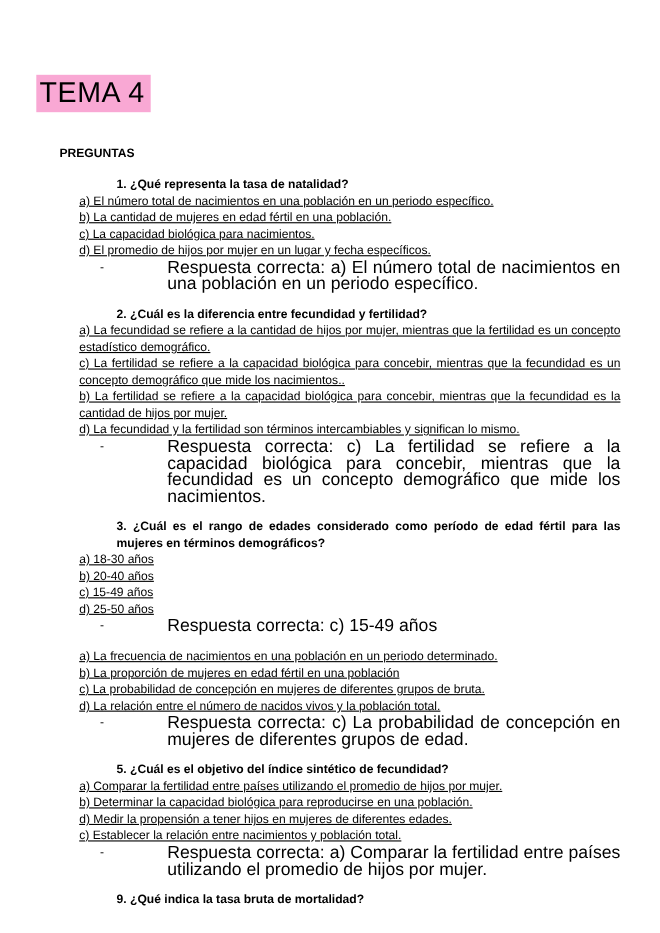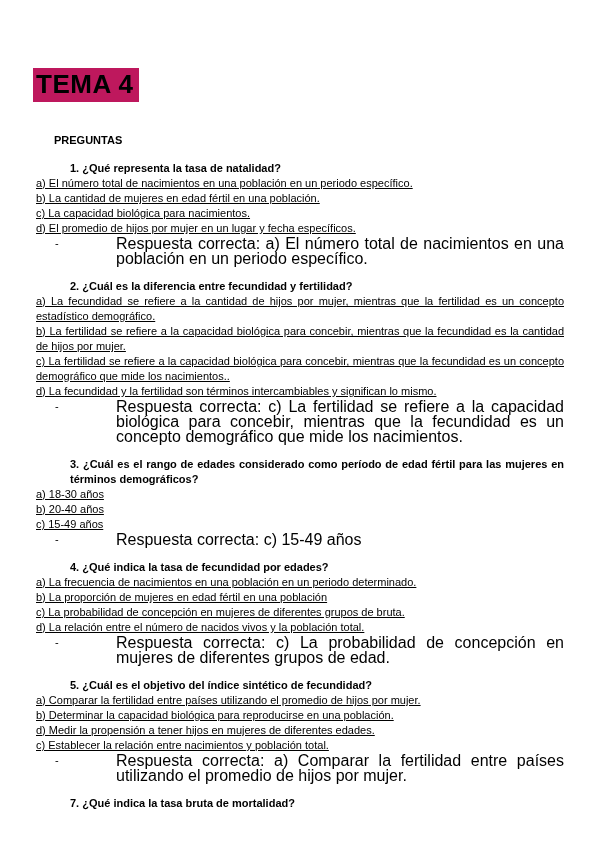--- a/index.html
+++ b/index.html
@@ -14,33 +14,33 @@
   .page {
     box-sizing: border-box;
     width: 600px;
     height: 848px;
     padding: 68px 36px 20px 36px;
   }
   .doc-title {
     display: inline-block;
     margin: 0 0 0 -3px;
     padding: 1px 6px 3px 3px;
-    background: #be185d;
+    background: #f9a8d4;
     font-size: 26px;
-    font-weight: bold;
+    font-weight: normal;
     line-height: 30px;
     letter-spacing: 0.5px;
   }
   .section-heading {
     margin: 31px 0 0 18px;
     font-size: 11px;
     font-weight: bold;
     line-height: 15px;
   }
-  .question { margin-top: 13px; }
+  .question { margin-top: 13px; margin-left: 36px; }
   .q-heading {
     margin: 0 0 0 34px;
     font-size: 11px;
     font-weight: bold;
     line-height: 15px;
     text-align: justify;
   }
   .option {
     margin: 0;
     font-size: 11px;
@@ -85,44 +85,44 @@
     <div class="answer">
       <span class="dash">-</span>
       <p class="answer-text">Respuesta correcta: a) El número total de nacimientos en una población en un periodo específico.</p>
     </div>
   </section>
 
   
   <section class="question">
     <h3 class="q-heading">2. ¿Cuál es la diferencia entre fecundidad y fertilidad?</h3>
     <p class="option">a) La fecundidad se refiere a la cantidad de hijos por mujer, mientras que la fertilidad es un concepto estadístico demográfico.</p>
+    <p class="option">c) La fertilidad se refiere a la capacidad biológica para concebir, mientras que la fecundidad es un concepto demográfico que mide los nacimientos..</p>
     <p class="option">b) La fertilidad se refiere a la capacidad biológica para concebir, mientras que la fecundidad es la cantidad de hijos por mujer.</p>
-    <p class="option">c) La fertilidad se refiere a la capacidad biológica para concebir, mientras que la fecundidad es un concepto demográfico que mide los nacimientos..</p>
     <p class="option">d) La fecundidad y la fertilidad son términos intercambiables y significan lo mismo.</p>
     <div class="answer">
       <span class="dash">-</span>
       <p class="answer-text">Respuesta correcta: c) La fertilidad se refiere a la capacidad biológica para concebir, mientras que la fecundidad es un concepto demográfico que mide los nacimientos.</p>
     </div>
   </section>
 
   
   <section class="question">
     <h3 class="q-heading">3. ¿Cuál es el rango de edades considerado como período de edad fértil para las mujeres en términos demográficos?</h3>
     <p class="option">a) 18-30 años</p>
     <p class="option">b) 20-40 años</p>
     <p class="option">c) 15-49 años</p>
+    <p class="option">d) 25-50 años</p>
     <div class="answer">
       <span class="dash">-</span>
       <p class="answer-text">Respuesta correcta: c) 15-49 años</p>
     </div>
   </section>
 
   
   <section class="question">
-    <h3 class="q-heading">4. ¿Qué indica la tasa de fecundidad por edades?</h3>
     <p class="option">a) La frecuencia de nacimientos en una población en un periodo determinado.</p>
     <p class="option">b) La proporción de mujeres en edad fértil en una población</p>
     <p class="option">c) La probabilidad de concepción en mujeres de diferentes grupos de bruta.</p>
     <p class="option">d) La relación entre el número de nacidos vivos y la población total.</p>
     <div class="answer">
       <span class="dash">-</span>
       <p class="answer-text">Respuesta correcta: c) La probabilidad de concepción en mujeres de diferentes grupos de edad.</p>
     </div>
   </section>
 
@@ -134,16 +134,16 @@
     <p class="option">d) Medir la propensión a tener hijos en mujeres de diferentes edades.</p>
     <p class="option">c) Establecer la relación entre nacimientos y población total.</p>
     <div class="answer">
       <span class="dash">-</span>
       <p class="answer-text">Respuesta correcta: a) Comparar la fertilidad entre países utilizando el promedio de hijos por mujer.</p>
     </div>
   </section>
 
   
   <section class="question">
-    <h3 class="q-heading">7. ¿Qué indica la tasa bruta de mortalidad?</h3>
+    <h3 class="q-heading">9. ¿Qué indica la tasa bruta de mortalidad?</h3>
   </section>
 
 </div>
 
 </body></html>

